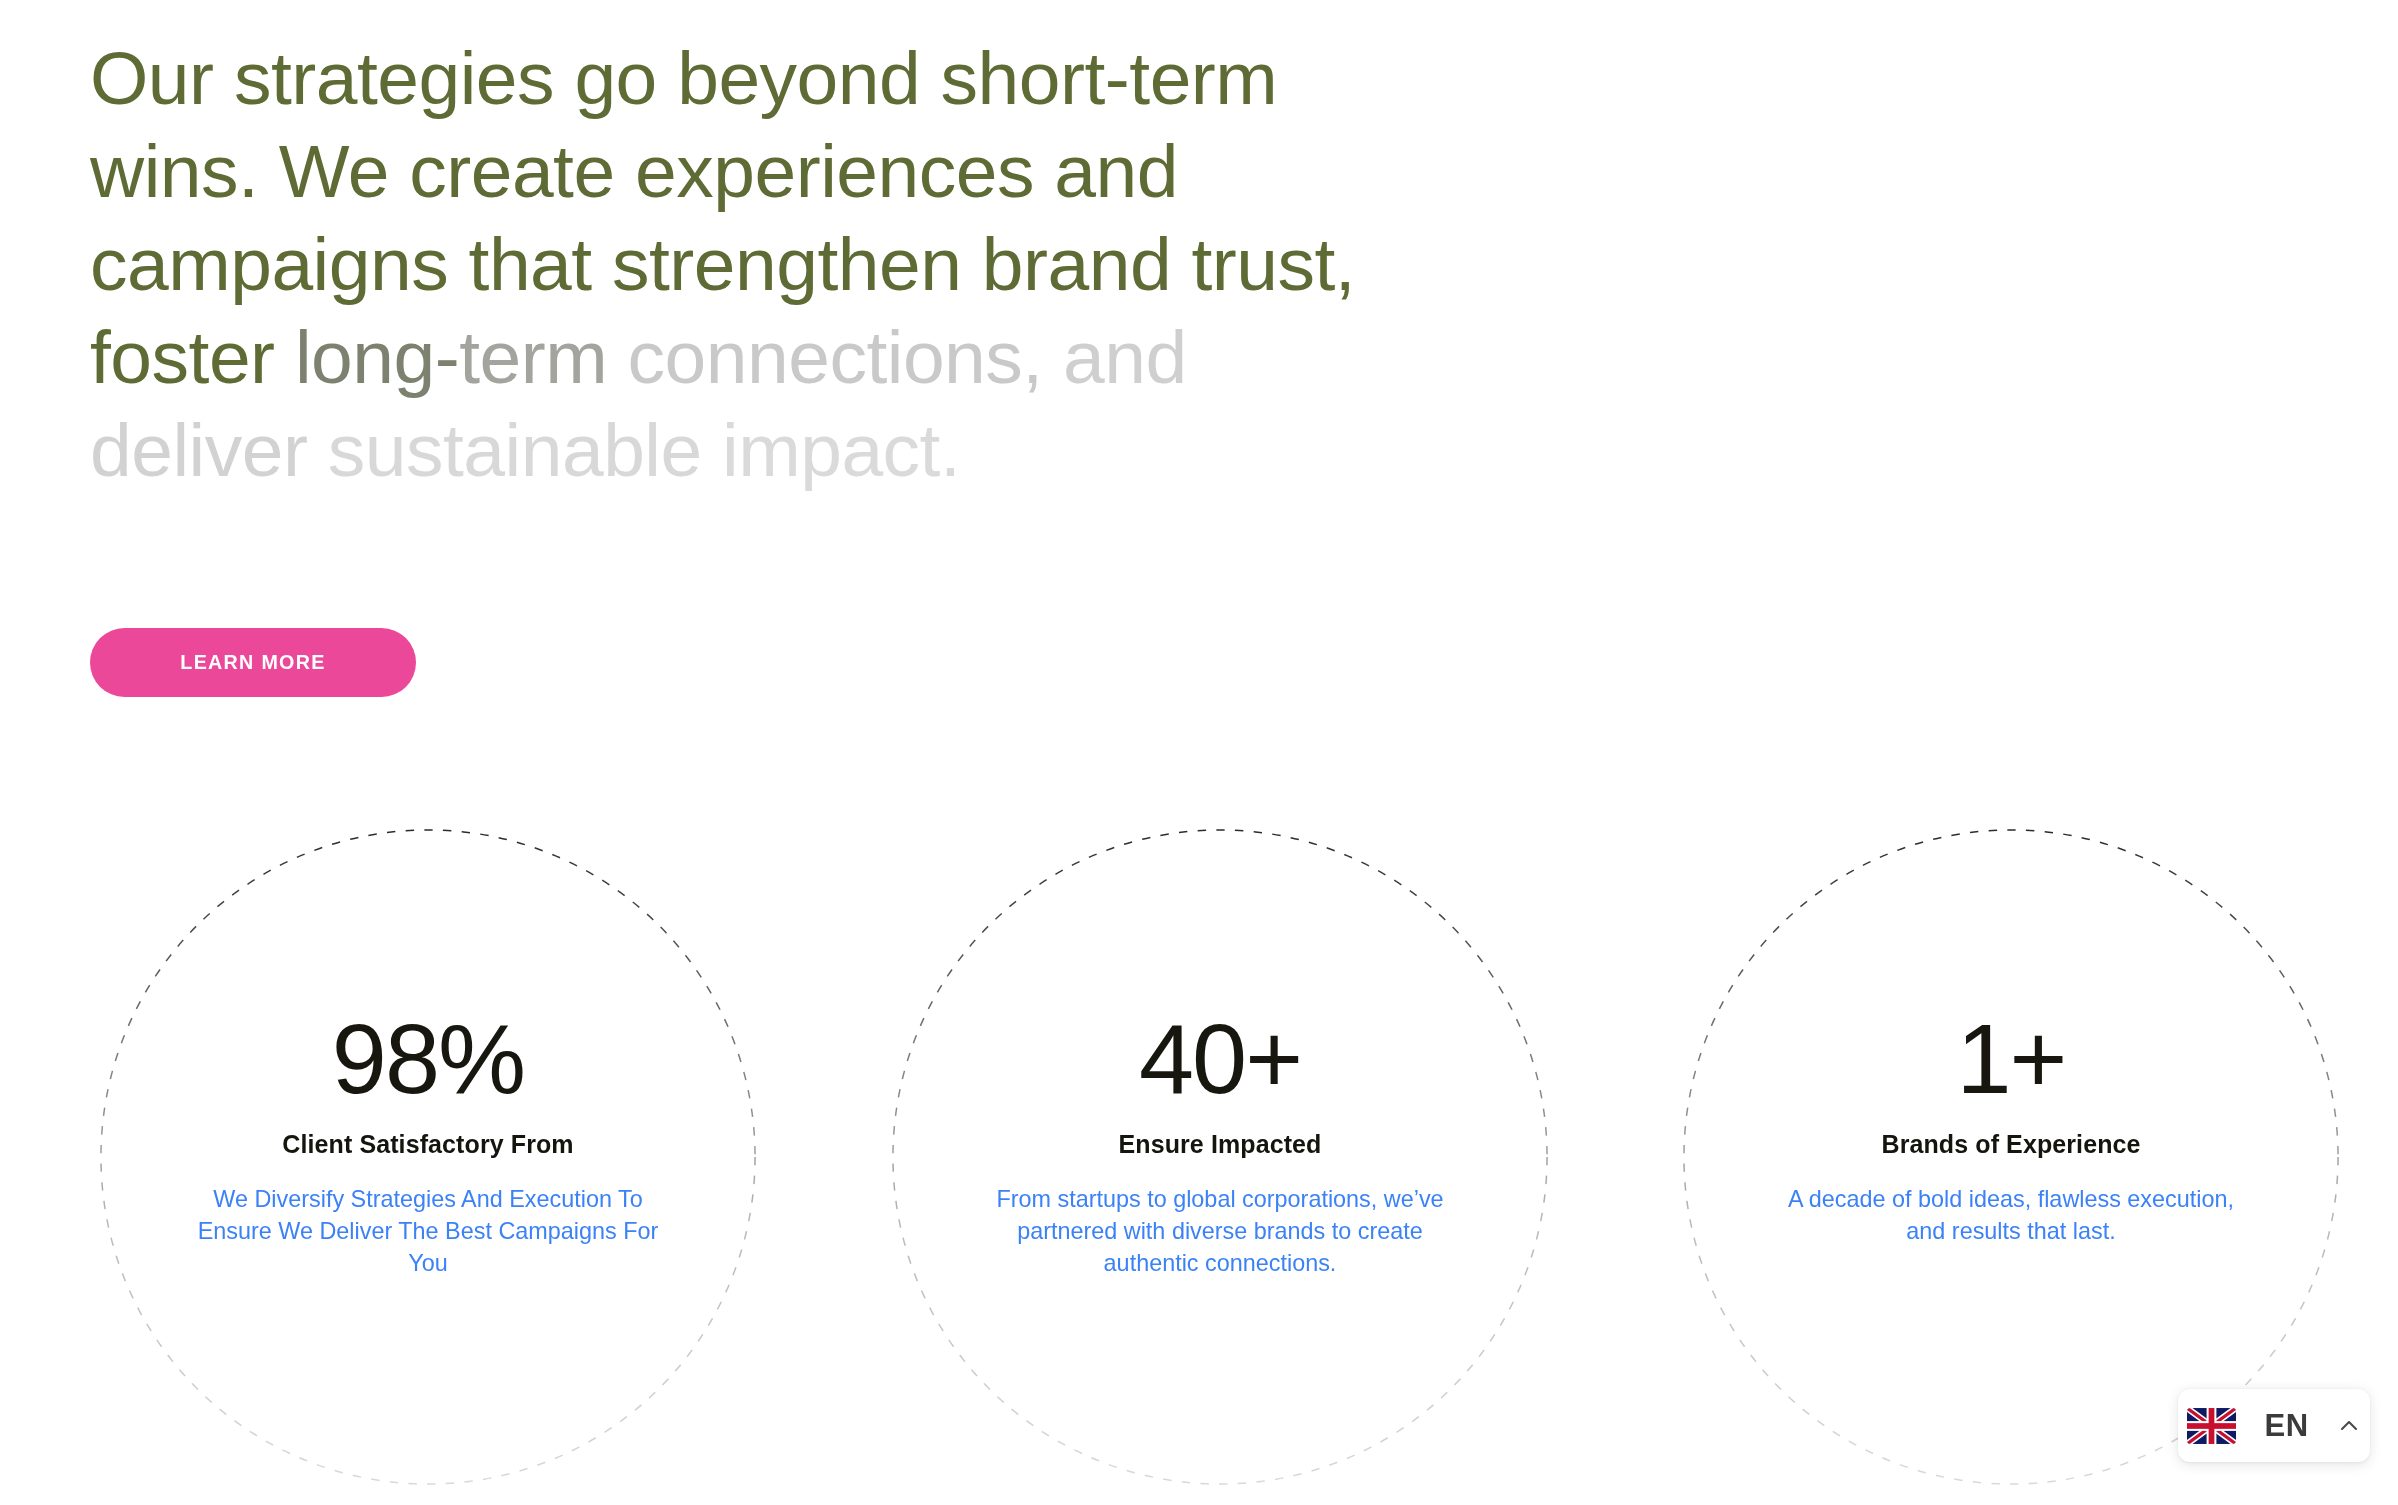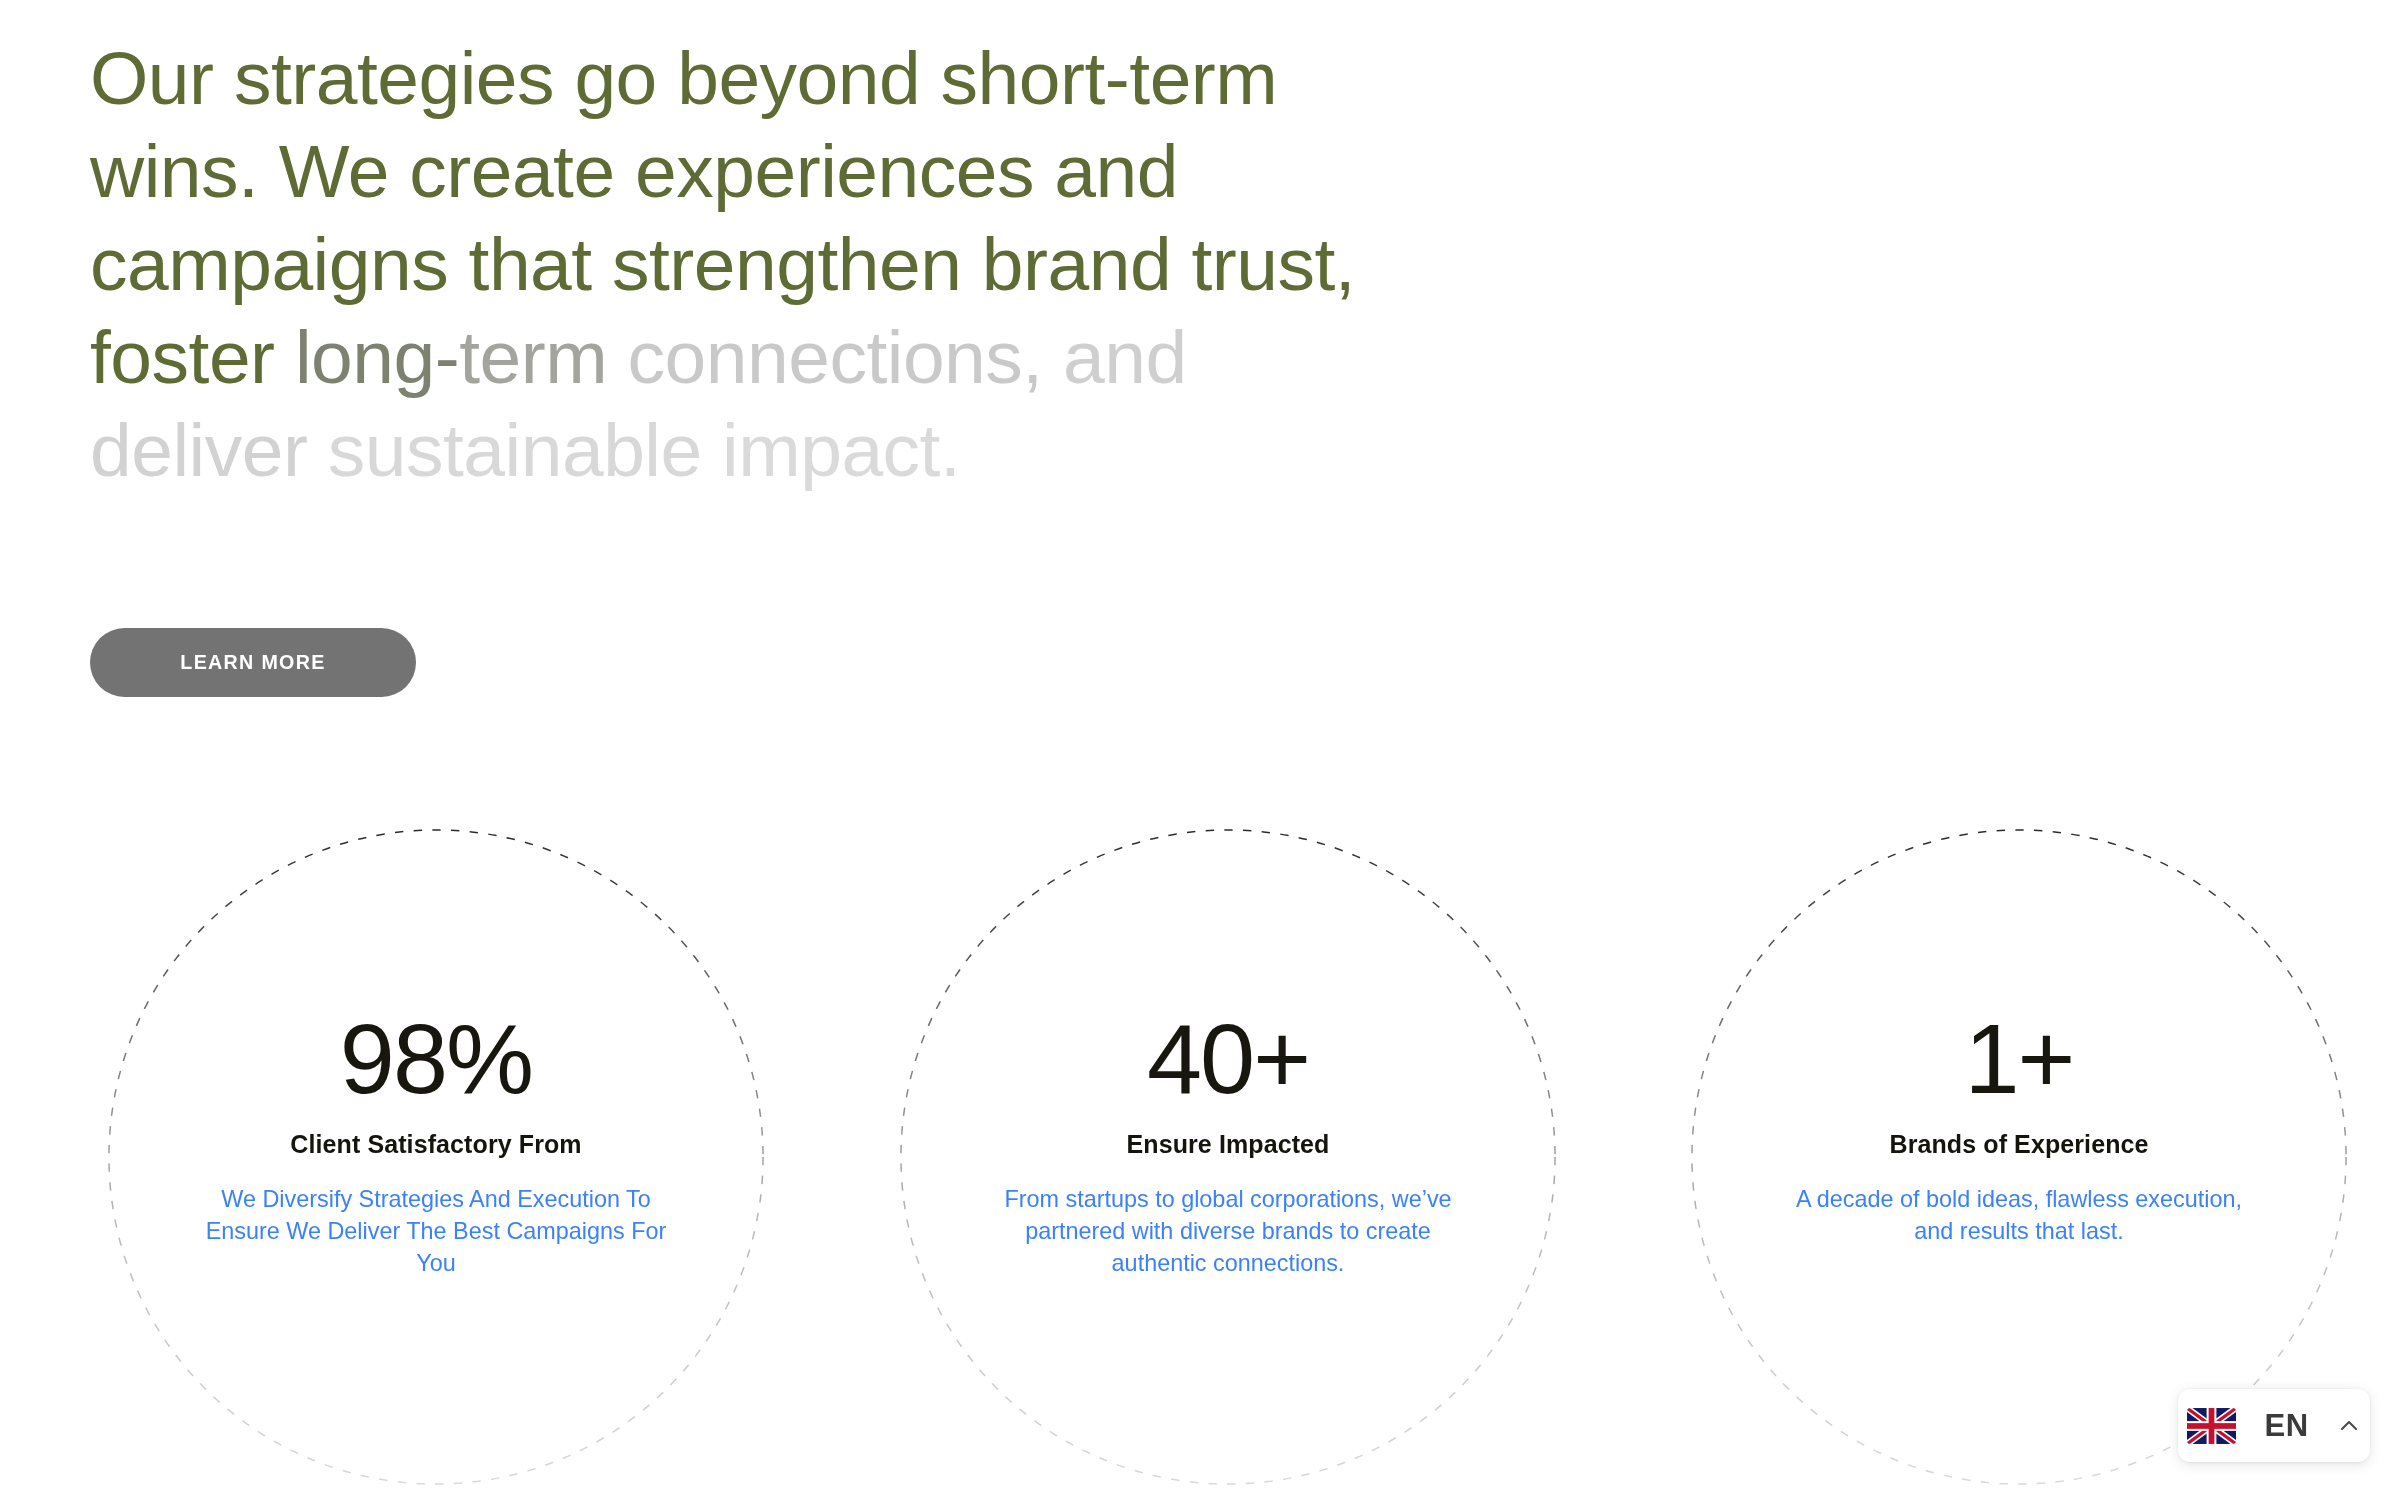--- a/index.html
+++ b/index.html
@@ -37,38 +37,38 @@
 
   
   #learn-more-button {
     position: absolute;
     left: 90px;
     top: 628px;
     width: 326px;
     height: 69px;
     border: none;
     border-radius: 35px;
-    background: #737373;
+    background: #ec4899;
     color: #ffffff;
     font-family: "Liberation Sans", sans-serif;
     font-size: 19.7px;
     font-weight: 600;
     letter-spacing: 1.3px;
     text-transform: uppercase;
     cursor: pointer;
     display: flex;
     align-items: center;
     justify-content: center;
     padding: 0;
   }
 
   
   #stats-row {
     position: absolute;
-    left: 16px;
+    left: 8px;
     top: 829px;
     width: 1974px;
     height: 665px;
   }
   .stat-circle {
     position: absolute;
     top: 0;
     width: 656px;
     height: 656px;
     border-radius: 50%;

